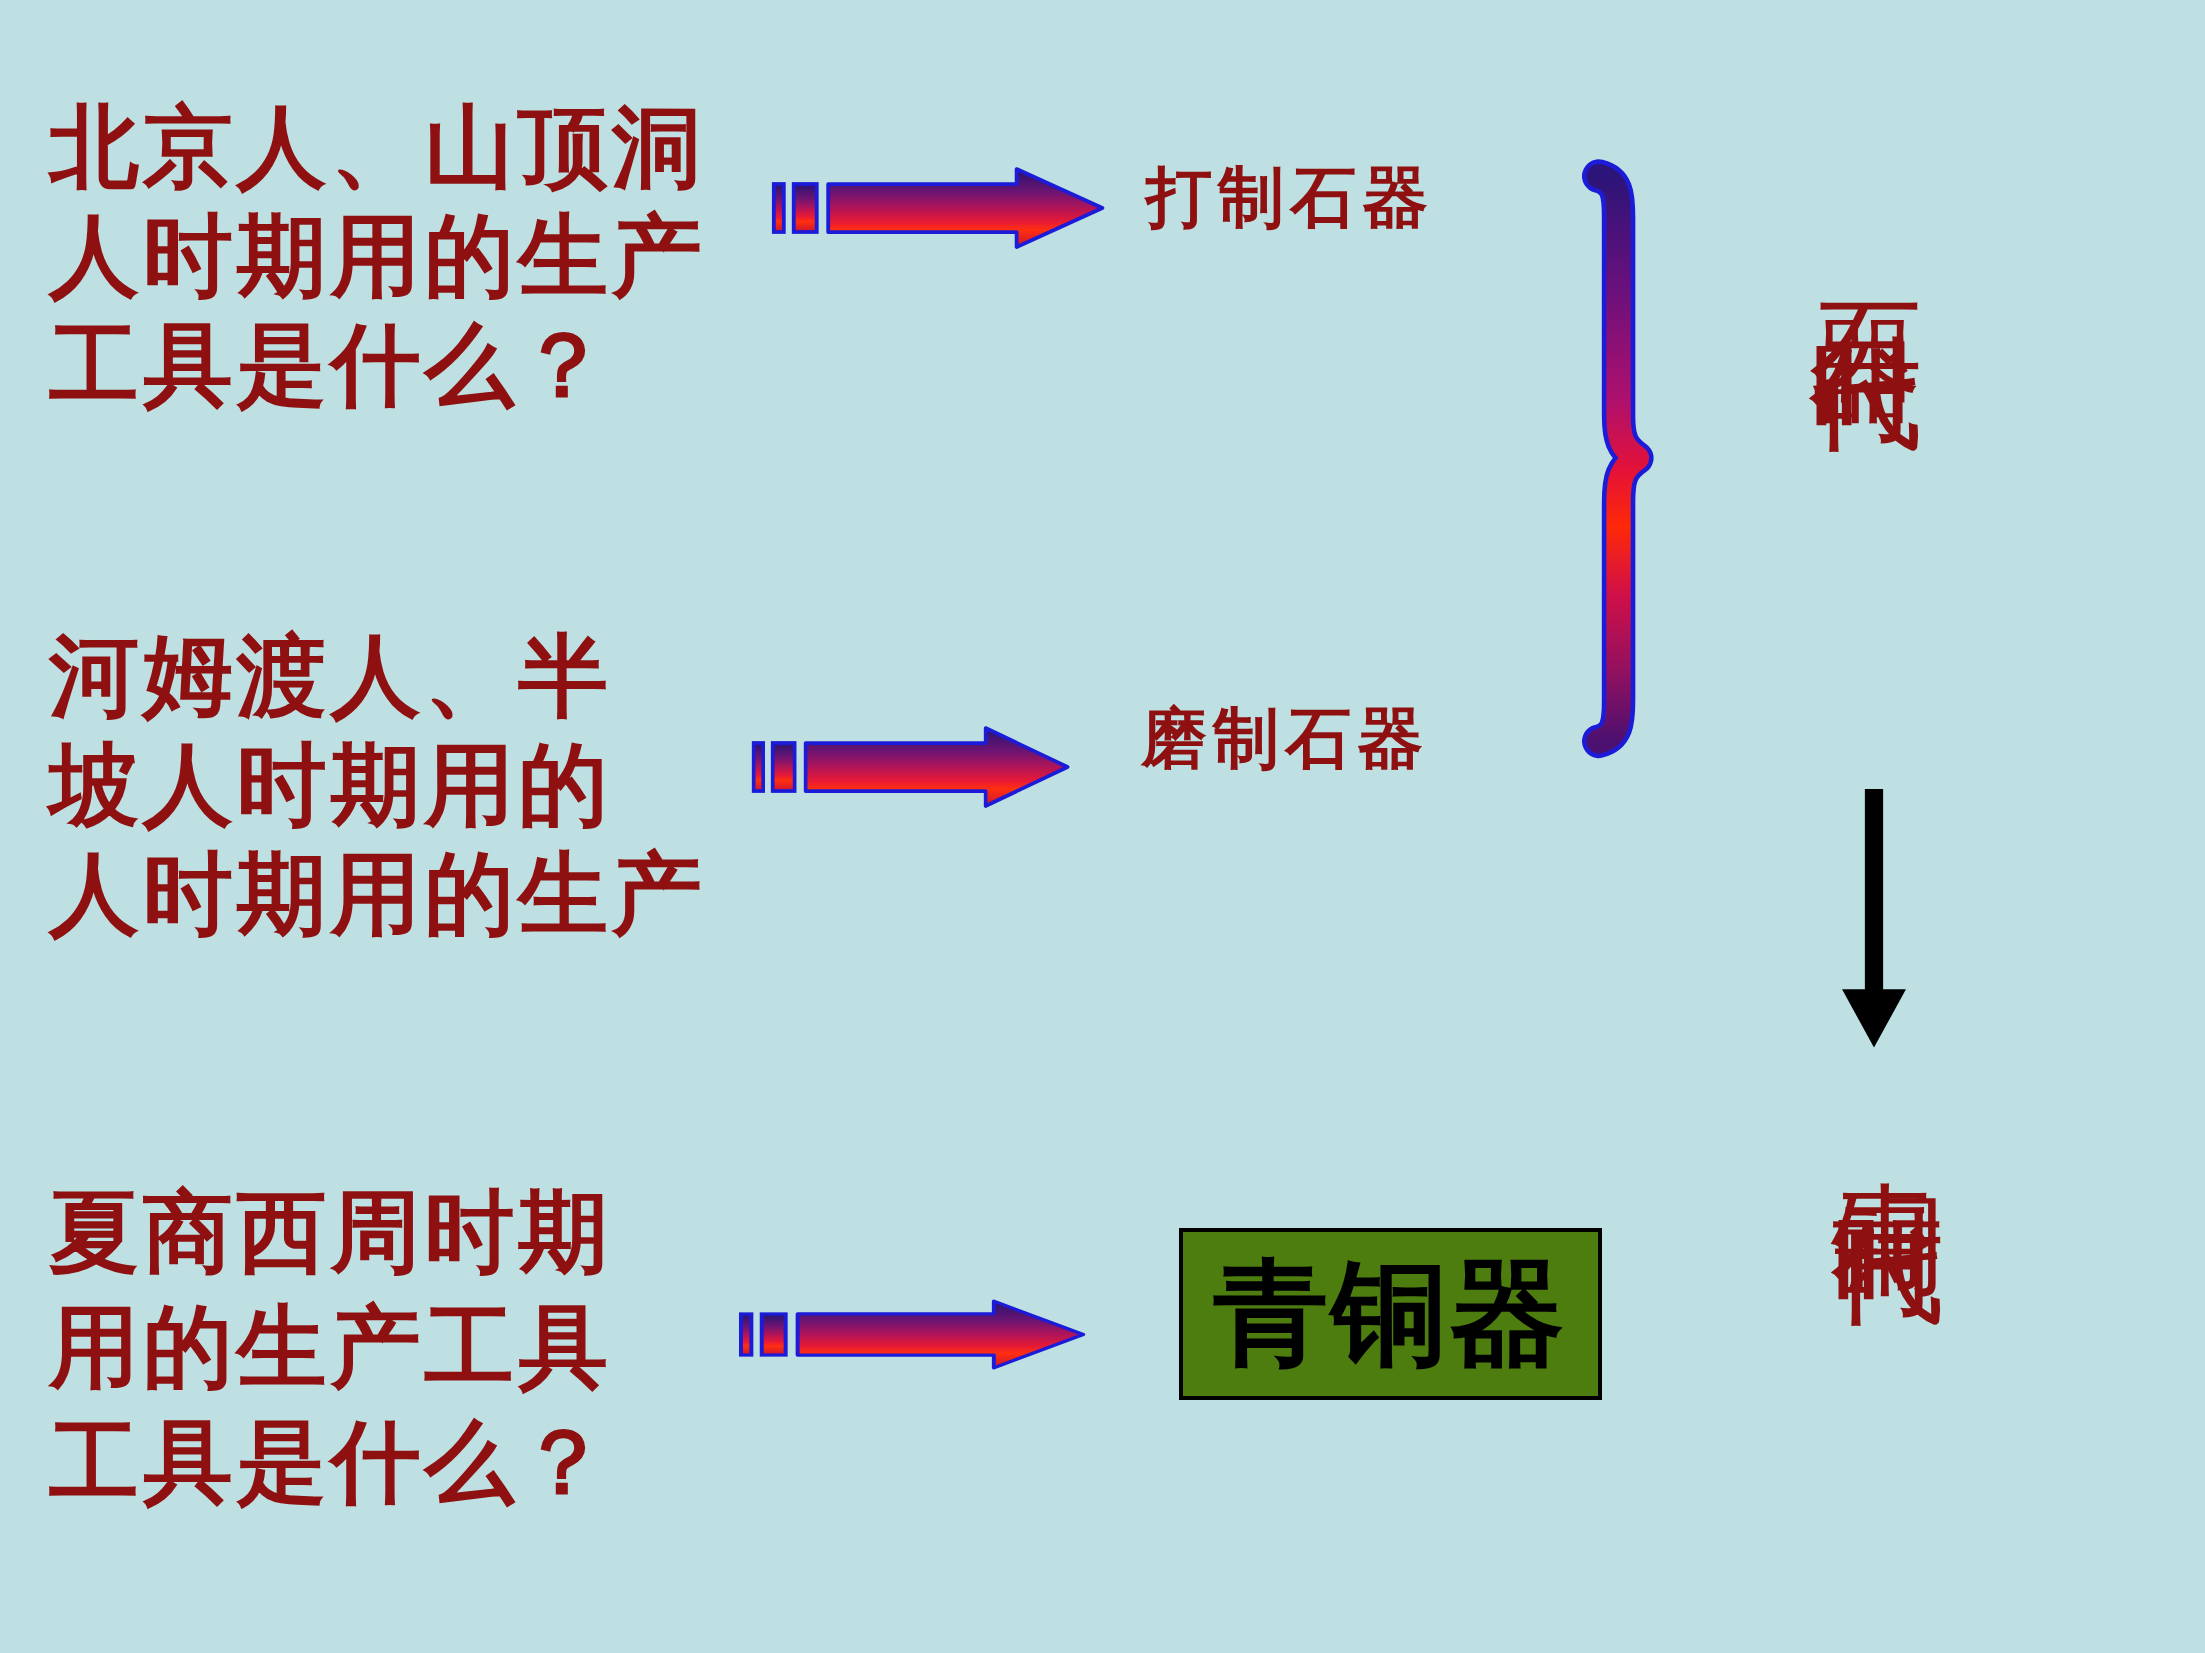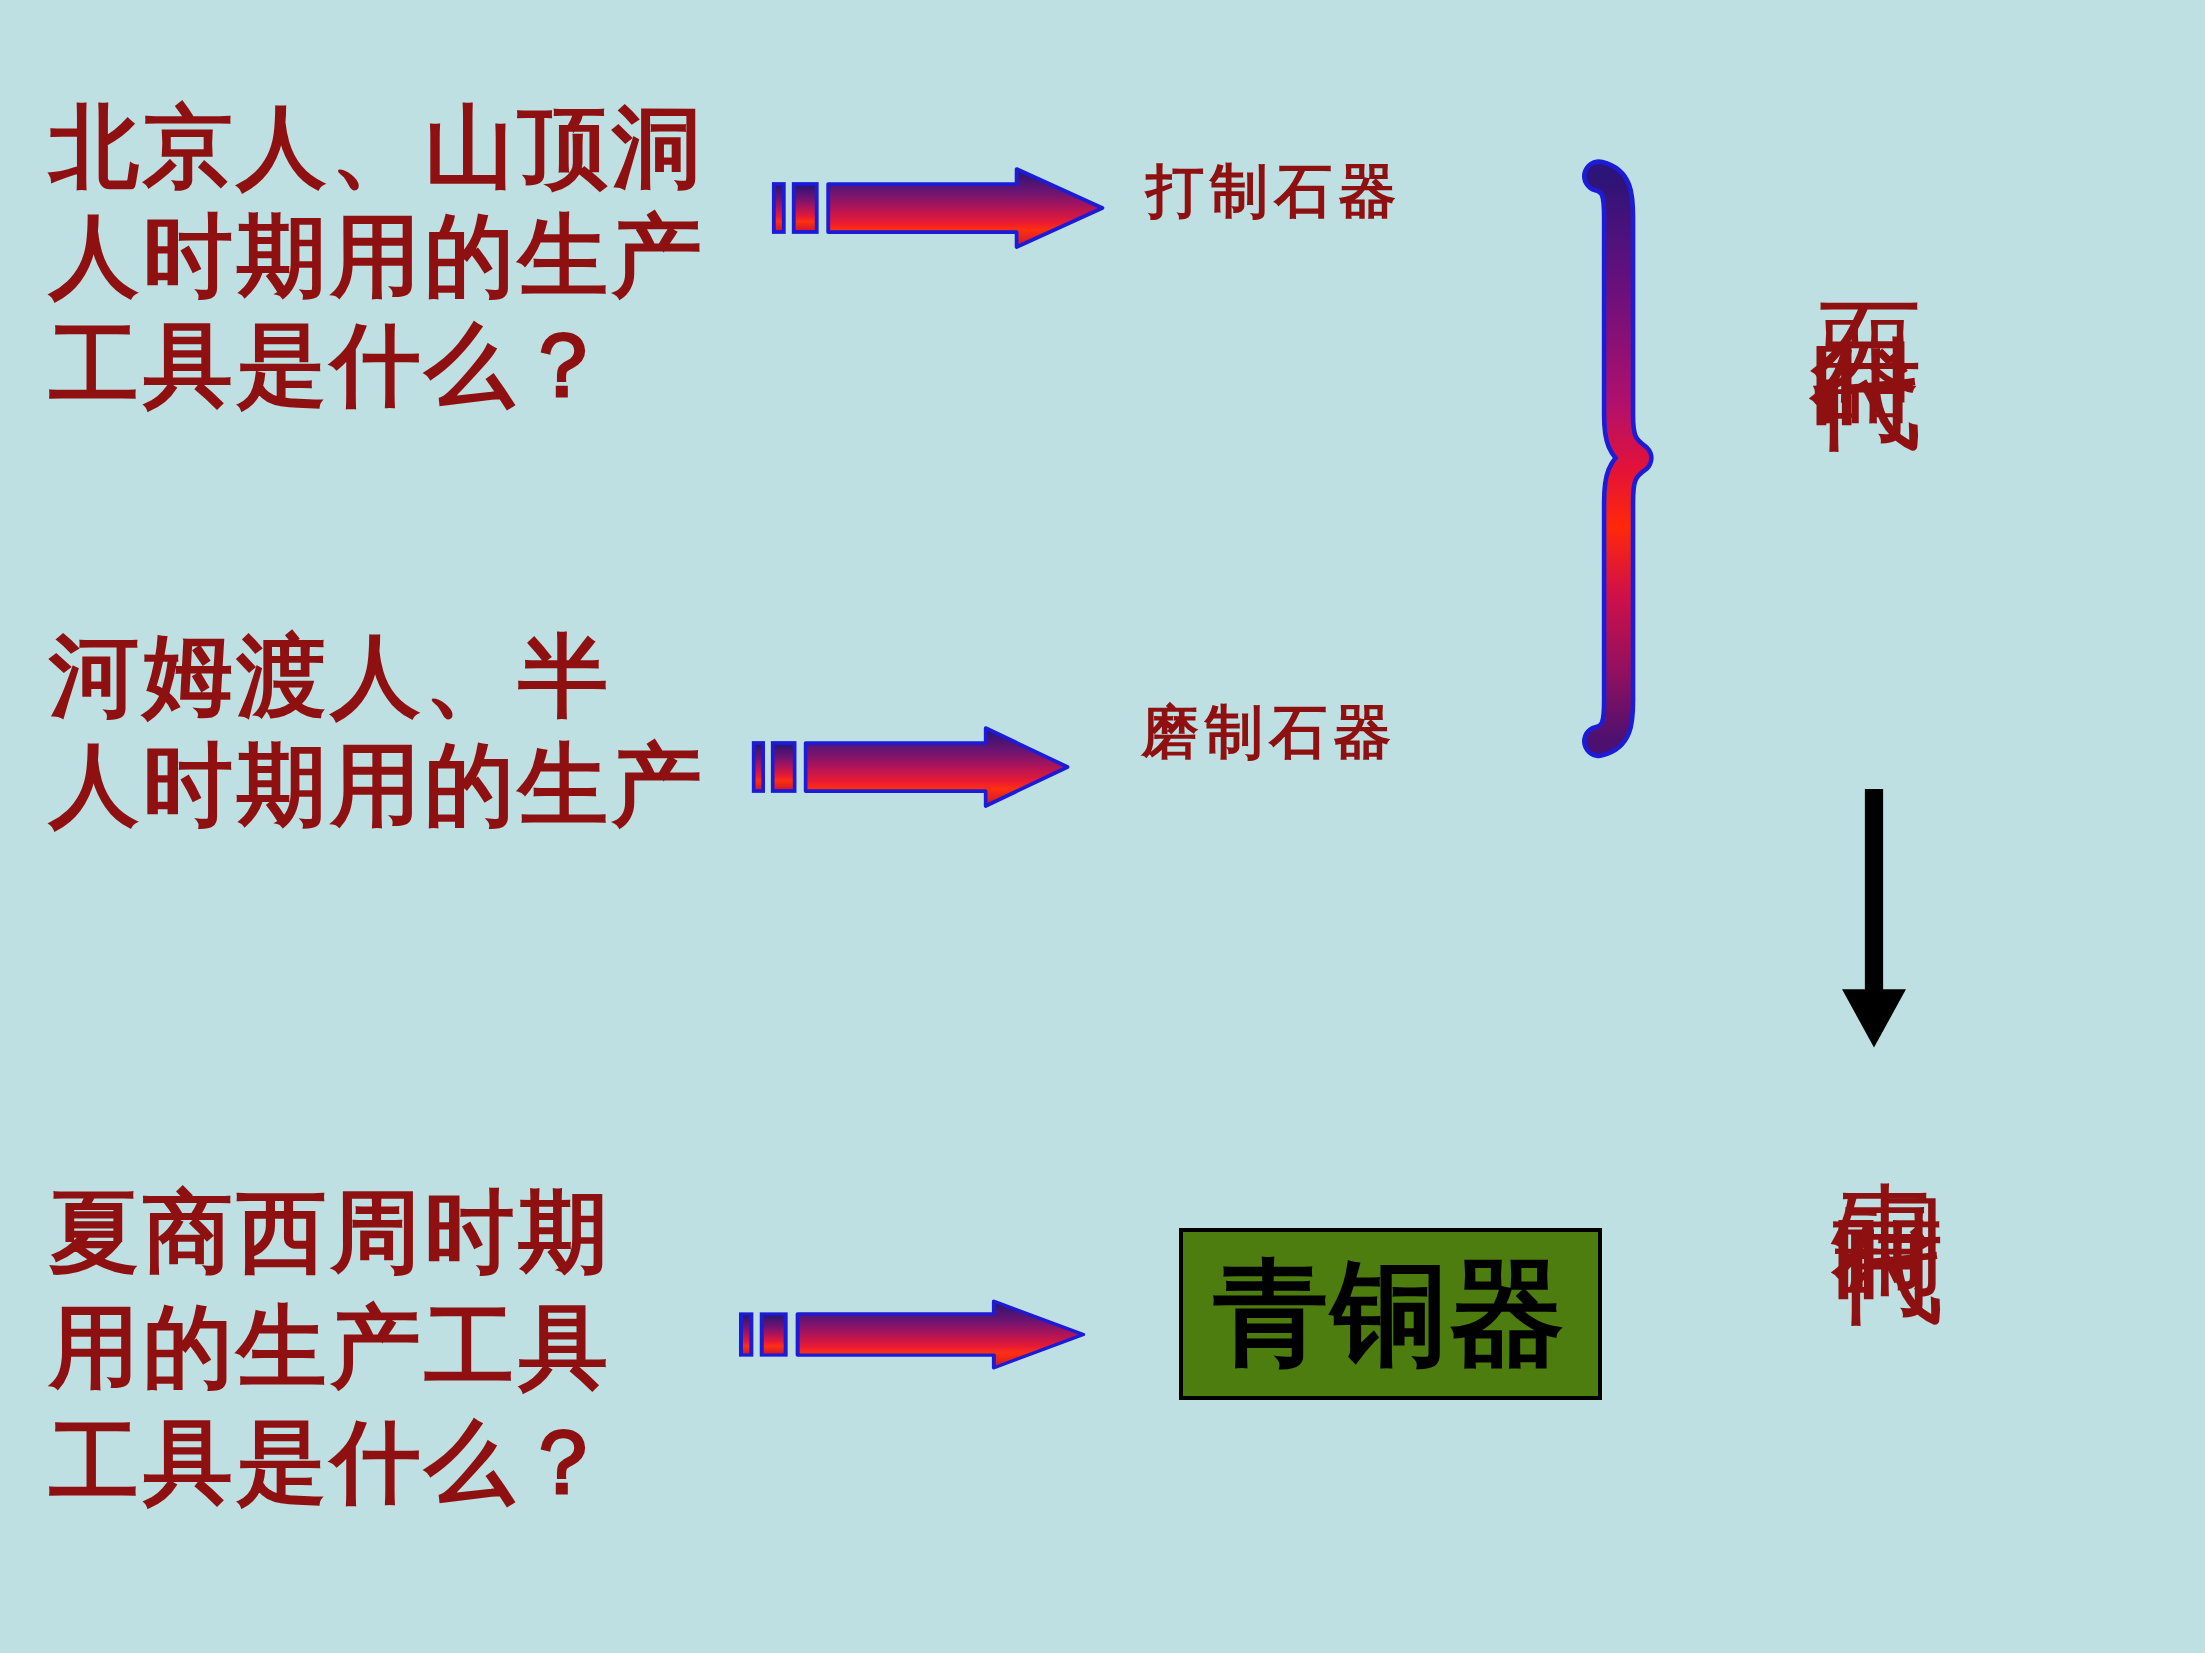--- a/index.html
+++ b/index.html
@@ -22,21 +22,21 @@
   }
   .qline { display: block; }
   .q1 { left: 49px;  top: 93px; }
   .q2 { left: 49px;  top: 622px; }
   .q3 { left: 49px;  top: 1175px; line-height: 115px; }
 
   .answer {
     position: absolute;
     color: #8e1010;
     font-weight: bold;
-    font-size: 58px;
+    font-size: 66px;
     letter-spacing: 6.1px;
     white-space: nowrap;
   }
   .a1 { left: 1146px; top: 153px; }
   .a2 { left: 1141px; top: 694px; }
 
   .highlight-box {
     position: absolute;
     left: 1179px; top: 1228px;
     width: 423px; height: 172px;
@@ -79,20 +79,21 @@
 <div class="slide">
 
   <div class="question q1">
     <span class="qline">北京人、山顶洞</span>
     <span class="qline">人时期用的生产</span>
     <span class="qline">工具是什么？</span>
   </div>
 
   <div class="question q2">
     <span class="qline">河姆渡人、半</span>
+    <span class="qline">坡人时期用的</span>
     <span class="qline">人时期用的生产</span>
   </div>
 
   <div class="question q3">
     <span class="qline">夏商西周时期</span>
     <span class="qline">用的生产工具</span>
     <span class="qline">工具是什么？</span>
   </div>
 
   <svg class="icon-svg arrow1" viewBox="0 0 440 120" preserveAspectRatio="none">

